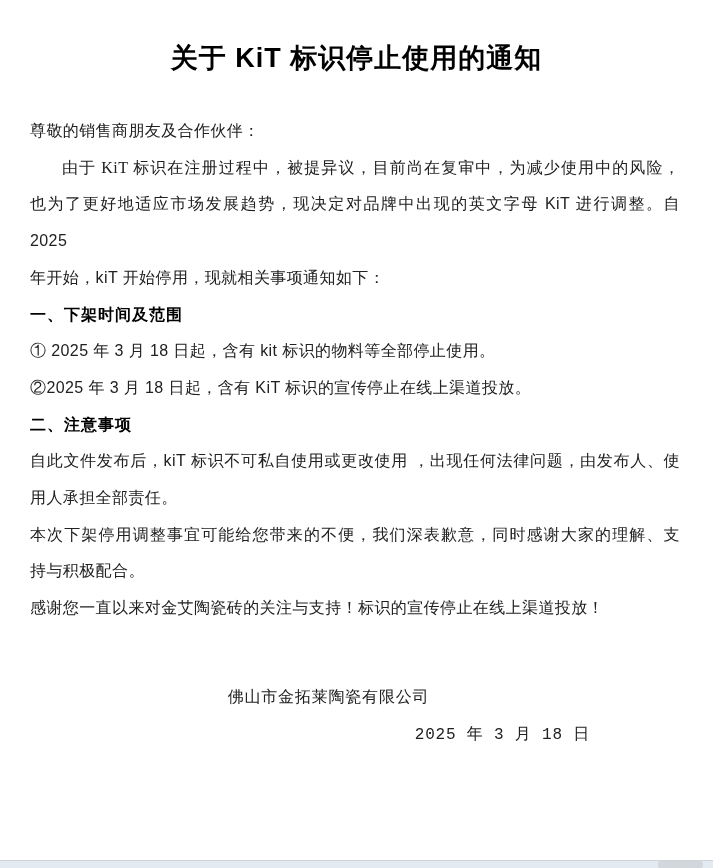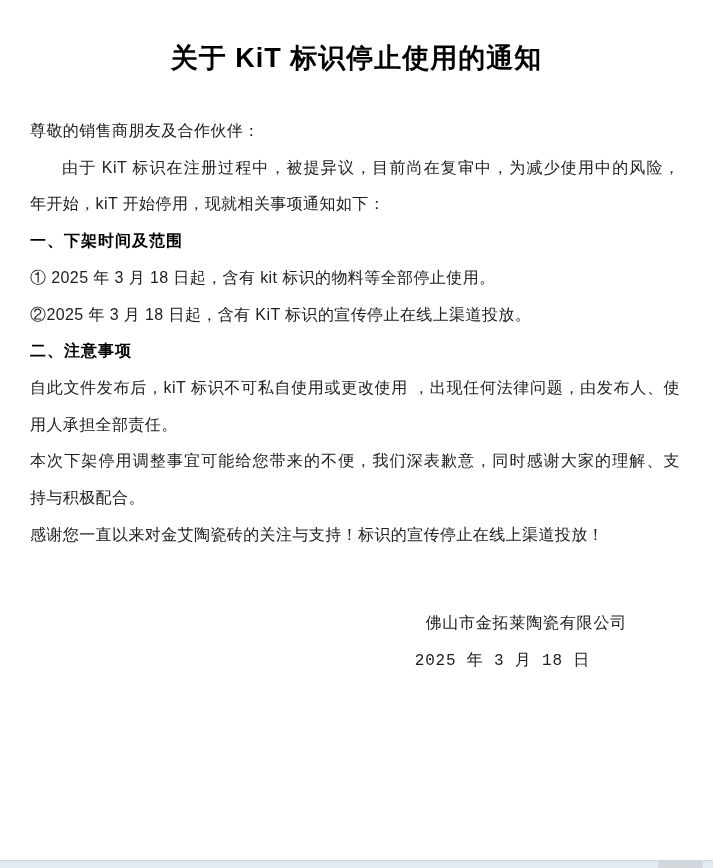--- a/index.html
+++ b/index.html
@@ -20,33 +20,33 @@
     letter-spacing:1px;
   }
   .content {
     margin:37px 33px 0 30px;
     font-size:16px;
     line-height:36.7px;
     color:#212121;
     letter-spacing:0.4px;
   }
   .line { white-space:nowrap; }
-  .indent { text-indent:32px; }
+  .indent { text-indent:32px;font-family:Liberation Serif, serif; }
   .justify { text-align:justify; text-align-last:justify; white-space:normal; }
   .bold { font-weight:bold; color:#000000; letter-spacing:1px; }
   .signature {
     margin:0 33px 0 30px;
     font-size:16px;
     color:#212121;
     letter-spacing:0.8px;
   }
   .sig-company {
     margin-top:50px;
     line-height:39px;
-    text-align:right;
+    text-align:center;
     padding-right:53px;
   }
   .sig-date {
     line-height:39px;
     text-align:right;
     padding-right:90px;
     font-family:Liberation Mono, monospace;
   }
   .scrollbar-track {
     position:absolute;
@@ -66,20 +66,21 @@
 </head>
 <body>
 
 <div class="page">
 
   <h1 class="title">关于 KiT 标识停止使用的通知</h1>
 
   <div class="content">
       <div class="line ">尊敬的销售商朋友及合作伙伴：</div>
       <div class="line indent justify">由于 KiT 标识在注册过程中，被提异议，目前尚在复审中，为减少使用中的风险，</div>
+      <div class="line justify">也为了更好地适应市场发展趋势，现决定对品牌中出现的英文字母 KiT 进行调整。自 2025</div>
       <div class="line ">年开始，kiT 开始停用，现就相关事项通知如下：</div>
       <div class="line bold">一、下架时间及范围</div>
       <div class="line ">① 2025 年 3 月 18 日起，含有 kit 标识的物料等全部停止使用。</div>
       <div class="line ">②2025 年 3 月 18 日起，含有 KiT 标识的宣传停止在线上渠道投放。</div>
       <div class="line bold">二、注意事项</div>
       <div class="line justify">自此文件发布后，kiT 标识不可私自使用或更改使用 ，出现任何法律问题，由发布人、使</div>
       <div class="line ">用人承担全部责任。</div>
       <div class="line justify">本次下架停用调整事宜可能给您带来的不便，我们深表歉意，同时感谢大家的理解、支</div>
       <div class="line ">持与积极配合。</div>
       <div class="line ">感谢您一直以来对金艾陶瓷砖的关注与支持！标识的宣传停止在线上渠道投放！</div>

